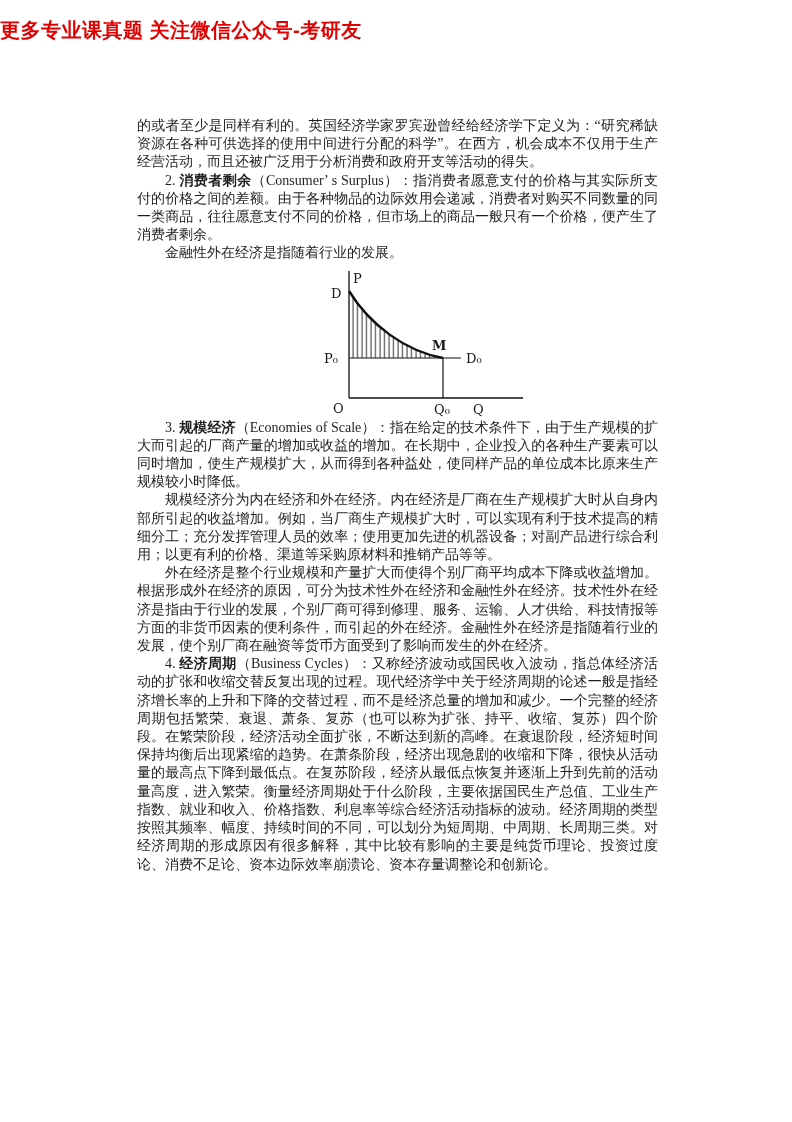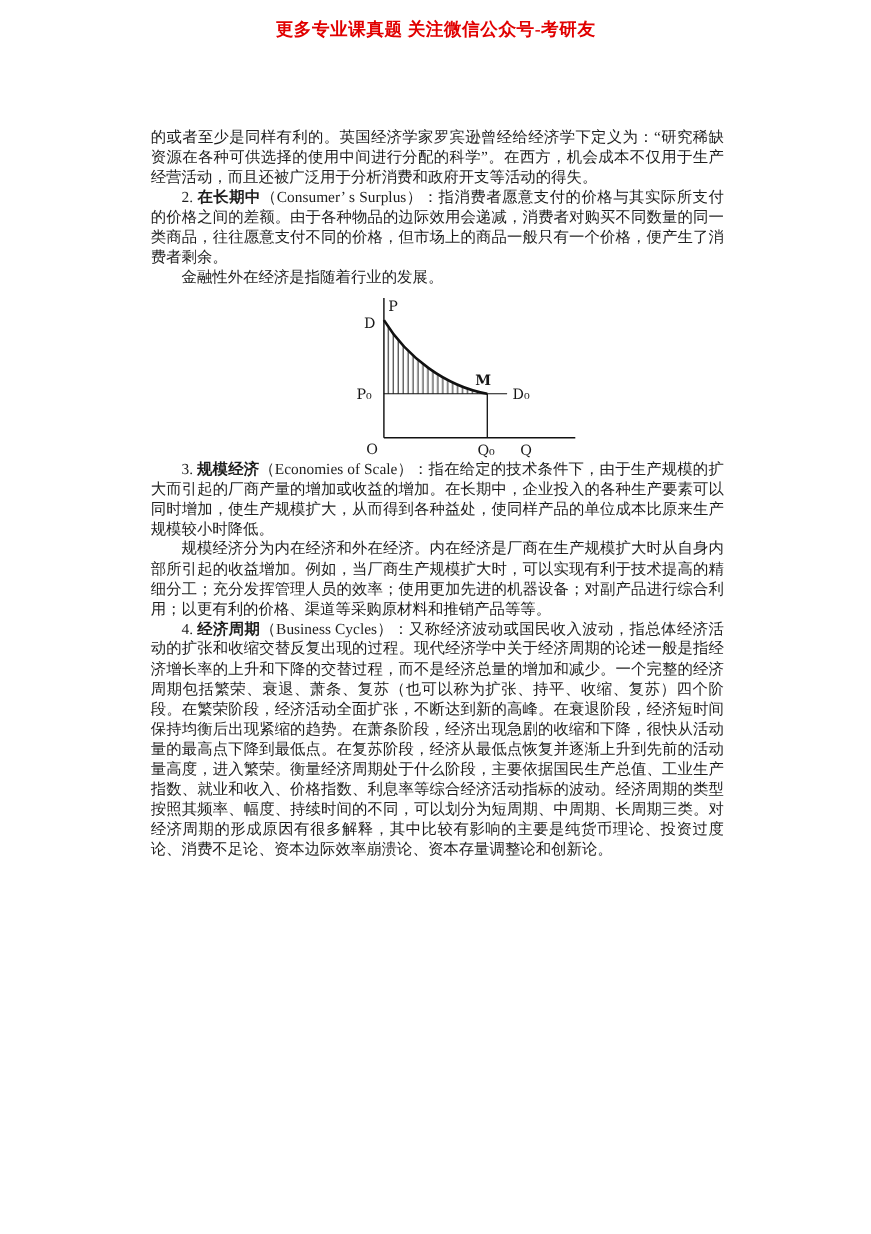--- a/index.html
+++ b/index.html
@@ -8,24 +8,24 @@
     width:792px;height:1122px;
     margin:0 auto;
     background:#ffffff;
     font-family:"Liberation Serif","DejaVu Serif",serif;
     color:#1e1e1e;
     overflow:hidden;
   }
   .header{
     position:absolute;
     top:17px;left:0;width:100%;
-    text-align:center;
-    font-family:Liberation Serif, serif;
+    text-align:left;
+    font-family:Liberation Sans, sans-serif;
     font-weight:bold;
-    font-size:16px;
+    font-size:20px;
     letter-spacing:0.5px;
     color:#e10000;
   }
   .content{
     position:absolute;
     left:137px;top:117px;width:521px;
     font-size:14px;
     line-height:18.2px;
   }
   .para{text-align:justify;font-family:Liberation Serif, serif;}
@@ -45,21 +45,21 @@
 <body>
 
 <div class="page">
 
   <div class="header" style="color: rgb(225, 0, 0);">更多专业课真题 关注微信公众号-考研友</div>
 
   <div class="content">
 
     <div>
         <div class="para"><span>的或者至少是同样有利的。英国经济学家罗宾逊曾经给经济学下定义为：“研究稀缺资源在各种可供选择的使用中间进行分配的科学”。在西方，机会成本不仅用于生产经营活动，而且还被广泛用于分析消费和政府开支等活动的得失。</span></div>
-        <div class="para indent"><span>2. </span><span class="b">在长期中</span><span>（Consumer’ s Surplus）：指消费者愿意支付的价格与其实际所支付的价格之间的差额。由于各种物品的边际效用会递减，消费者对购买不同数量的同一类商品，往往愿意支付不同的价格，但市场上的商品一般只有一个价格，便产生了消费者剩余。</span></div>
+        <div class="para indent"><span>2. </span><span class="b">消费者剩余</span><span>（Consumer’ s Surplus）：指消费者愿意支付的价格与其实际所支付的价格之间的差额。由于各种物品的边际效用会递减，消费者对购买不同数量的同一类商品，往往愿意支付不同的价格，但市场上的商品一般只有一个价格，便产生了消费者剩余。</span></div>
         <div class="para indent"><span>金融性外在经济是指随着行业的发展。</span></div>
       </div>
 
     <div class="figure-wrap">
       <svg class="fig-svg" viewBox="0 0 230 152" width="230" height="152" xmlns="http://www.w3.org/2000/svg">
         <defs>
           <pattern id="hatch" width="4.5" height="8" patternUnits="userSpaceOnUse">
             <line x1="2" y1="0" x2="2" y2="8" stroke="#2b2b2b" stroke-width="1"></line>
           </pattern>
         </defs>
@@ -80,17 +80,18 @@
         <text x="151" y="96">D₀</text>
         <text x="18" y="146">O</text>
         <text x="119" y="147">Q₀</text>
         <text x="158" y="147">Q</text>
       </svg>
     </div>
 
     <div>
         <div class="para indent"><span>3. </span><span class="b">规模经济</span><span>（Economies of Scale）：指在给定的技术条件下，由于生产规模的扩大而引起的厂商产量的增加或收益的增加。在长期中，企业投入的各种生产要素可以同时增加，使生产规模扩大，从而得到各种益处，使同样产品的单位成本比原来生产规模较小时降低。</span></div>
         <div class="para indent"><span>规模经济分为内在经济和外在经济。内在经济是厂商在生产规模扩大时从自身内部所引起的收益增加。例如，当厂商生产规模扩大时，可以实现有利于技术提高的精细分工；充分发挥管理人员的效率；使用更加先进的机器设备；对副产品进行综合利用；以更有利的价格、渠道等采购原材料和推销产品等等。</span></div>
+        <div class="para indent"><span>外在经济是整个行业规模和产量扩大而使得个别厂商平均成本下降或收益增加。根据形成外在经济的原因，可分为技术性外在经济和金融性外在经济。技术性外在经济是指由于行业的发展，个别厂商可得到修理、服务、运输、人才供给、科技情报等方面的非货币因素的便利条件，而引起的外在经济。金融性外在经济是指随着行业的发展，使个别厂商在融资等货币方面受到了影响而发生的外在经济。</span></div>
         <div class="para indent"><span>4. </span><span class="b">经济周期</span><span>（Business Cycles）：又称经济波动或国民收入波动，指总体经济活动的扩张和收缩交替反复出现的过程。现代经济学中关于经济周期的论述一般是指经济增长率的上升和下降的交替过程，而不是经济总量的增加和减少。一个完整的经济周期包括繁荣、衰退、萧条、复苏（也可以称为扩张、持平、收缩、复苏）四个阶段。在繁荣阶段，经济活动全面扩张，不断达到新的高峰。在衰退阶段，经济短时间保持均衡后出现紧缩的趋势。在萧条阶段，经济出现急剧的收缩和下降，很快从活动量的最高点下降到最低点。在复苏阶段，经济从最低点恢复并逐渐上升到先前的活动量高度，进入繁荣。衡量经济周期处于什么阶段，主要依据国民生产总值、工业生产指数、就业和收入、价格指数、利息率等综合经济活动指标的波动。经济周期的类型按照其频率、幅度、持续时间的不同，可以划分为短周期、中周期、长周期三类。对经济周期的形成原因有很多解释，其中比较有影响的主要是纯货币理论、投资过度论、消费不足论、资本边际效率崩溃论、资本存量调整论和创新论。</span></div>
       </div>
 
   </div>
 </div>
 
 </body></html>

